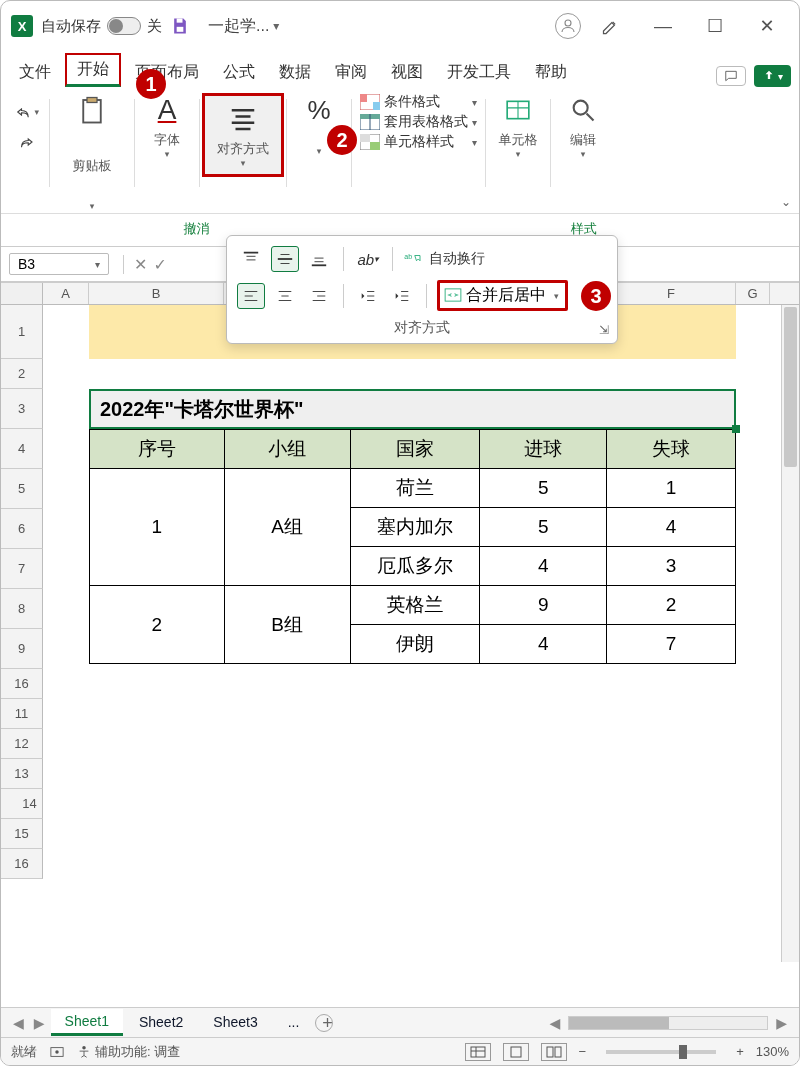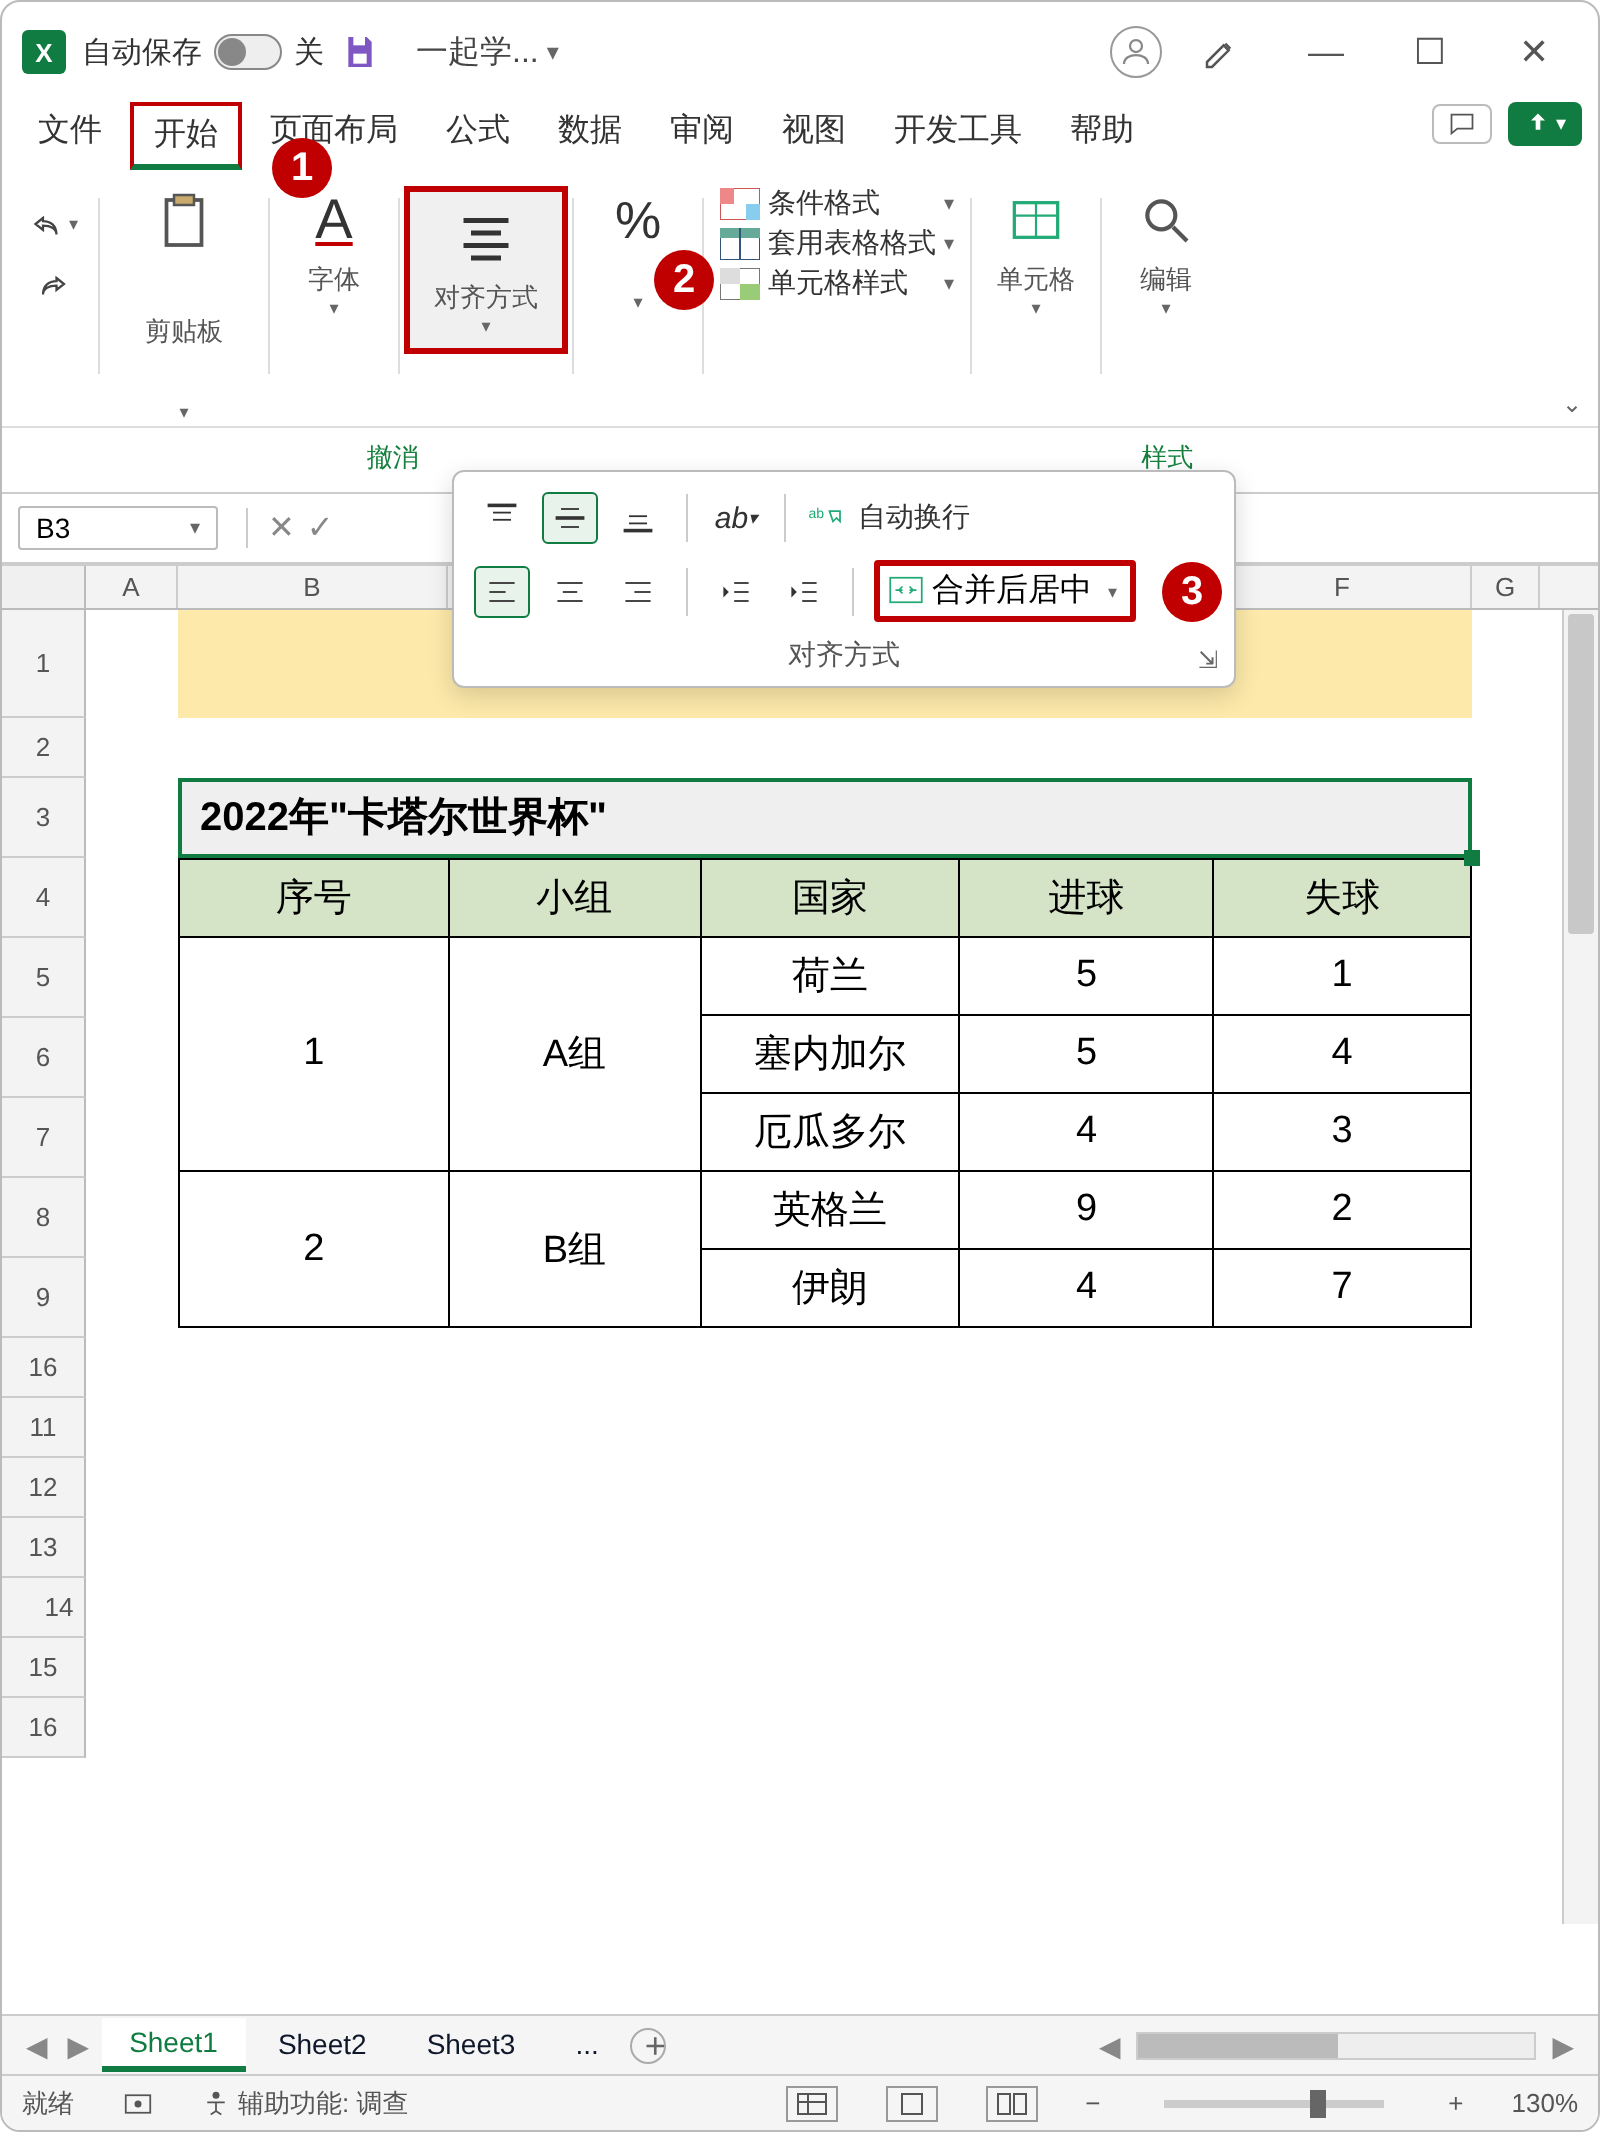--- a/index.html
+++ b/index.html
@@ -11,21 +11,21 @@
   .autosave { font-size: 15px; color:#333; display:flex; align-items:center; gap:6px;}
   .toggle { width:34px; height:18px; border:1px solid #888; border-radius:10px; position:relative; background:#eee;}
   .toggle::after { content:""; width:14px; height:14px; background:#888; border-radius:50%; position:absolute; left:1px; top:1px;}
   .save-icon { width:20px; height:20px; color:#7e57c2; }
   .doc-title { font-size:16px; color:#444; margin-left:10px; display:flex; align-items:center; gap:4px;}
   .titlebar-spacer { flex:1; }
   .title-btn { width:44px; height:36px; display:flex; align-items:center; justify-content:center; color:#555; font-size:18px;}
   .avatar { width:26px; height:26px; border:1px solid #999; border-radius:50%; display:flex; align-items:center; justify-content:center; color:#888; font-size:16px;}
 
   
-  .ribbon-tabs { display:flex; align-items:flex-start; height:36px; padding:0 8px; gap:4px; font-size:16px; color:#333;}
+  .ribbon-tabs { display:flex; align-items:flex-end; height:36px; padding:0 8px; gap:4px; font-size:16px; color:#333;}
   .ribbon-tab { padding:4px 10px; cursor:pointer; }
   .ribbon-tab.active { border:2px solid #c00000; border-bottom:3px solid #107c41; font-weight:500; background:#fff;}
   .ribbon-right { margin-left:auto; display:flex; gap:8px; align-items:center;}
   .ribbon-btn-sm { border:1px solid #bbb; border-radius:4px; padding:2px 6px; font-size:14px;}
   .share-btn { background:#107c41; color:#fff; border-radius:4px; padding:4px 8px; font-size:14px; display:flex; align-items:center; gap:2px;}
 
   
   .anno { position:absolute; width:30px; height:30px; background:#c00000; border-radius:50%; color:#fff; font-size:20px; font-weight:bold; display:flex; align-items:center; justify-content:center; z-index:50; }
 
   
@@ -86,21 +86,21 @@
   .sheet-tabs { position:absolute; bottom:28px; left:0; right:0; height:30px; display:flex; align-items:center; background:#f5f5f5; border-top:1px solid #ccc; font-size:14px; padding:0 8px; gap:2px;}
   .nav-arrow { color:#888; padding:0 4px;}
   .sheet-tab { padding:4px 14px; color:#0f172a; border-bottom:2px solid transparent;}
   .sheet-tab.active { background:#fff; border-bottom:3px solid #107c41; color:#107c41; font-weight:500;}
   .sheet-tabs .add { color:#666; font-size:18px; padding:0 6px; border:1px solid #aaa; border-radius:50%; width:18px; height:18px; line-height:16px; text-align:center;}
   .hscroll { flex:1; display:flex; justify-content:flex-end; align-items:center; gap:4px;}
   .hscroll .track { width:200px; height:14px; background:#eee; border:1px solid #ccc; position:relative;}
   .hscroll .thumb { position:absolute; left:0; top:0; bottom:0; width:100px; background:#bbb;}
 
   
-  .status-bar { position:absolute; bottom:0; left:0; right:0; height:28px; background:#f5f5f5; border-top:1px solid #ccc; display:flex; align-items:center; font-size:13px; color:#555; padding:0 10px; gap:24px;}
+  .status-bar { position:absolute; bottom:0; left:0; right:0; height:28px; background:#f5f5f5; border-top:1px solid #ccc; display:flex; align-items:center; font-size:13px; color:#555; padding:0 10px; gap:12px;}
   .status-bar .spacer { flex:1;}
   .view-btn { width:26px; height:18px; border:1px solid #999; display:flex; align-items:center; justify-content:center; font-size:11px;}
   .zoom-slider { width:110px; height:4px; background:#ccc; position:relative; margin:0 8px;}
   .zoom-slider .knob { position:absolute; width:8px; height:14px; background:#666; top:-5px; left:66%;}
 
   svg { display:block; }
 </style>
 </head>
 <body>
 

